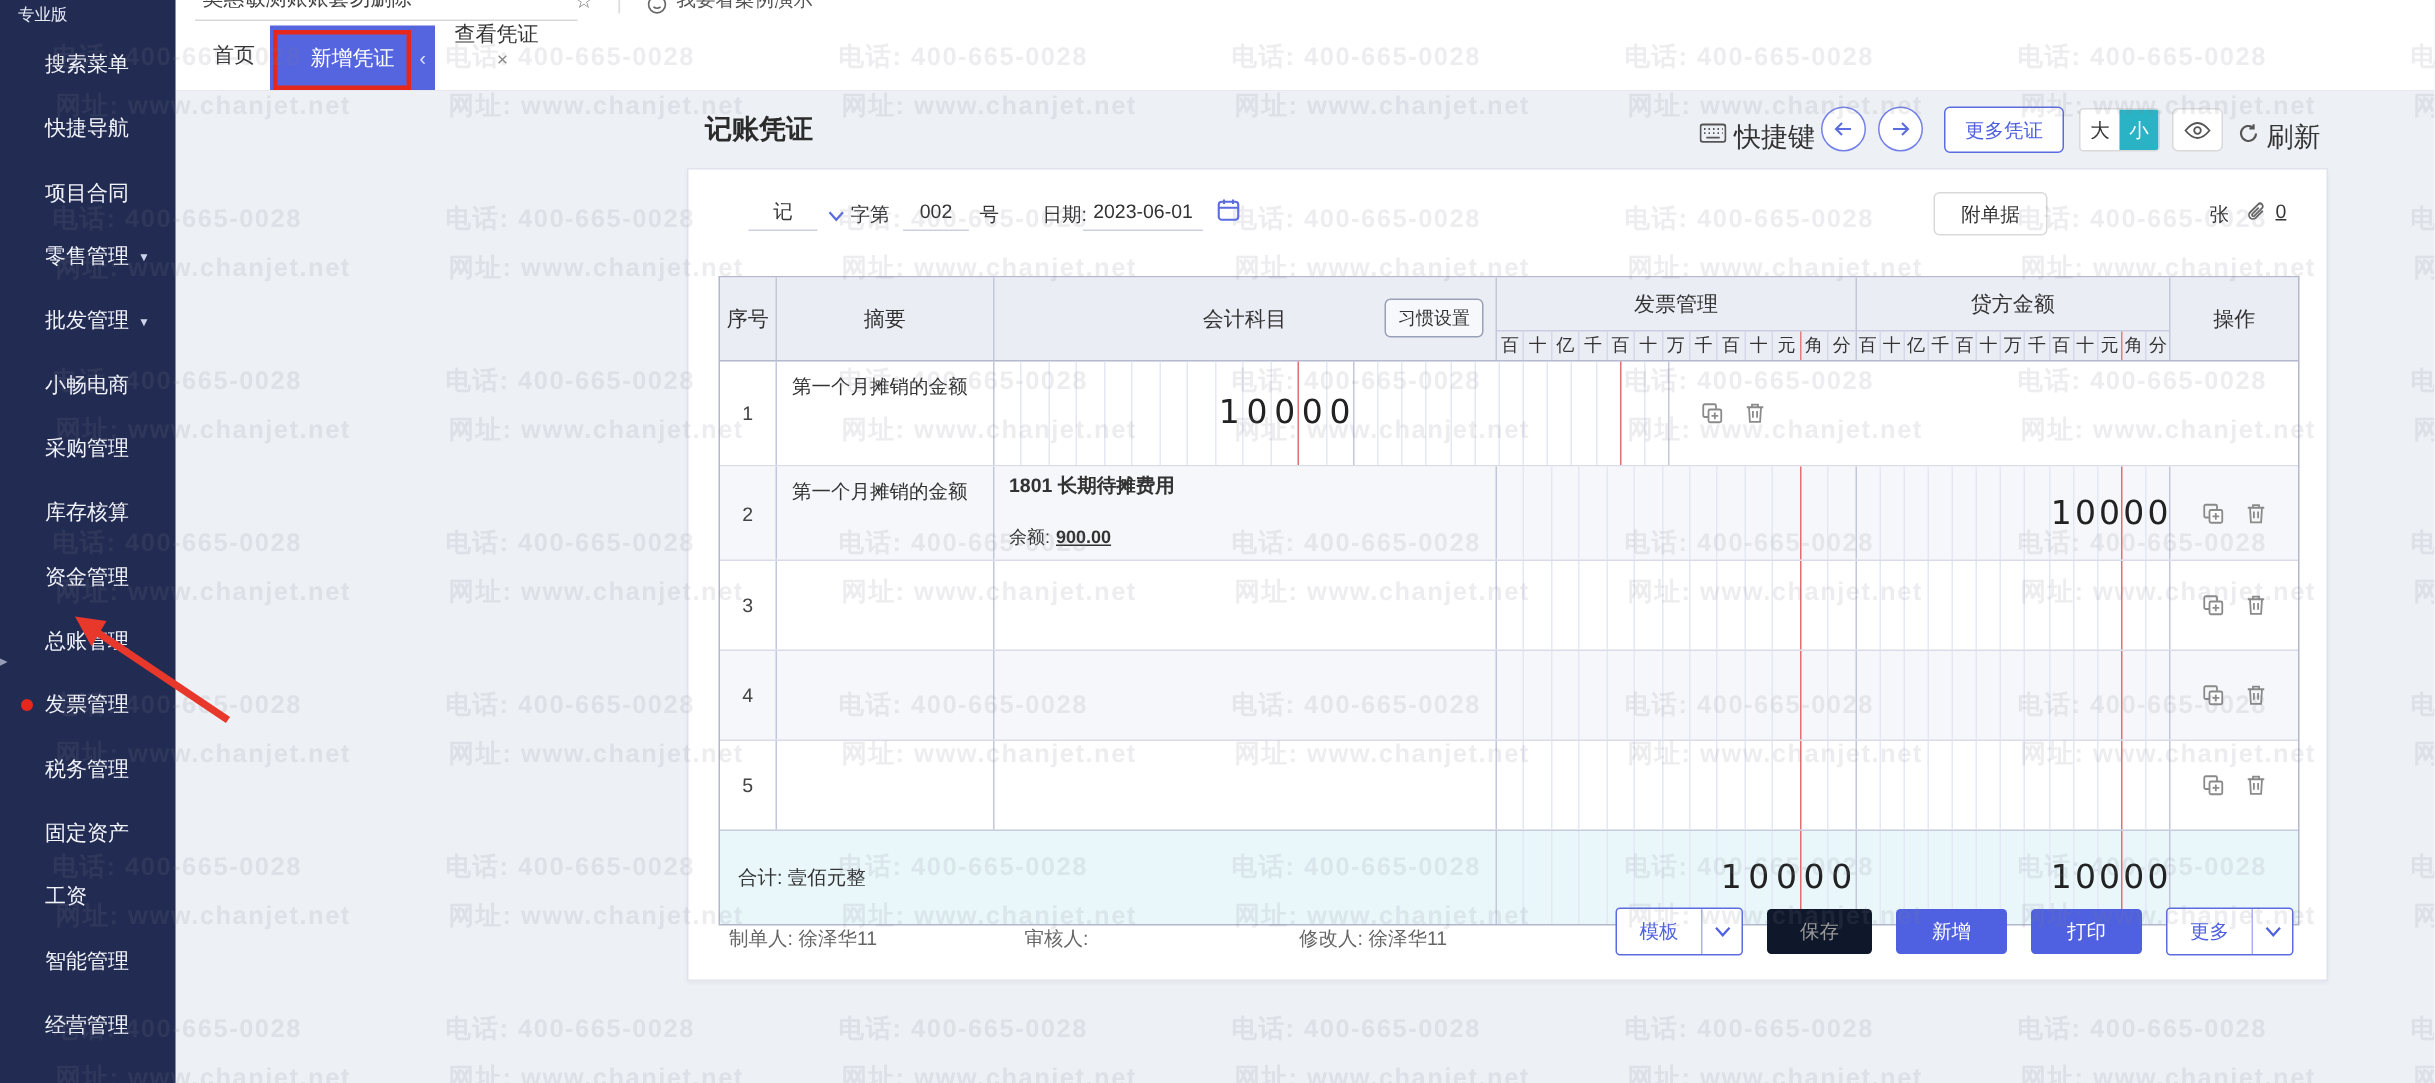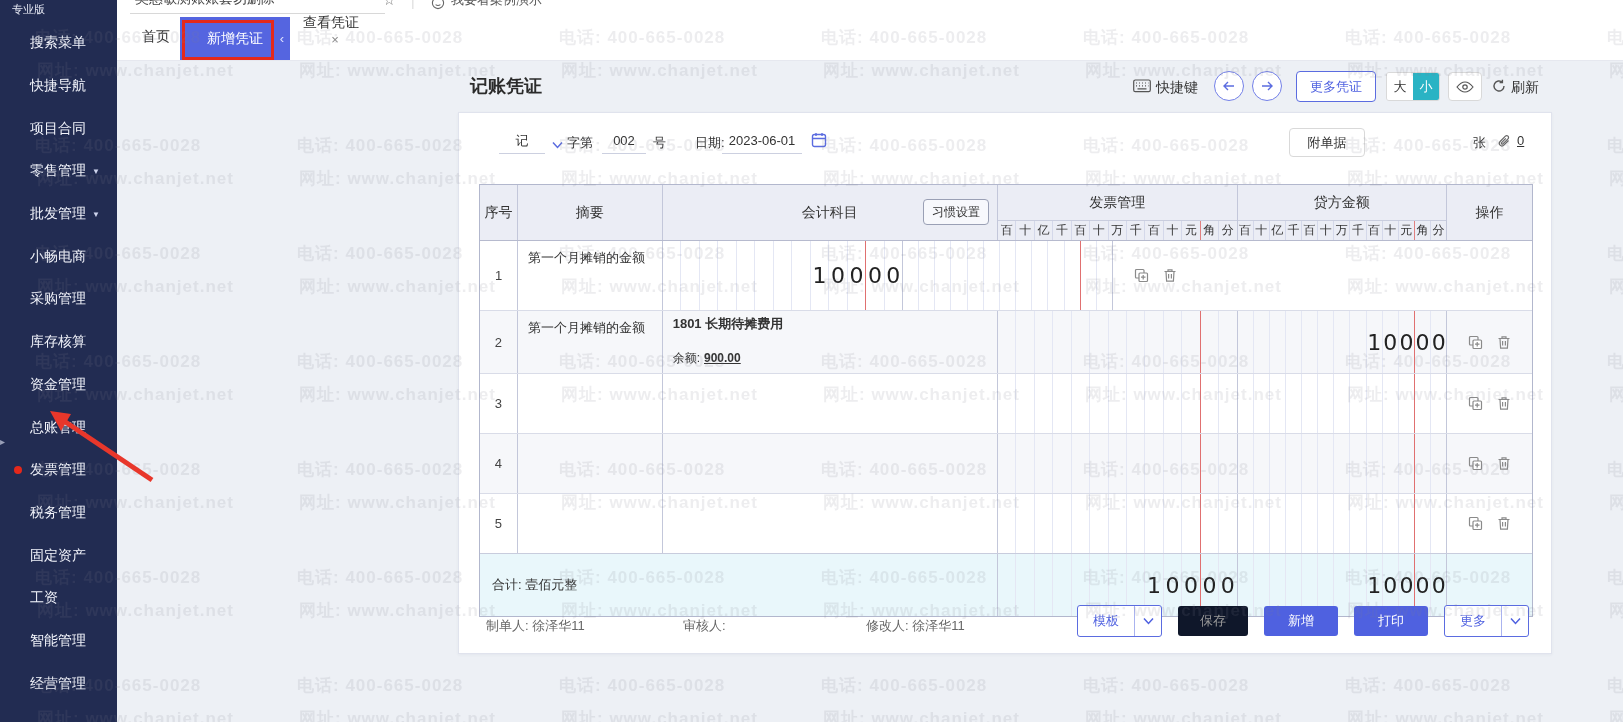--- a/index.html
+++ b/index.html
@@ -31,21 +31,21 @@
   .tab{position:absolute;top:0;height:46px;display:flex;align-items:center;font-size:14px;color:#333;cursor:pointer;}
   #tab-home{left:15px;padding:0 10px;}
   #tab-active{left:63px;width:110px;top:3px;height:43px;background:#5565e0;color:#fff;justify-content:center;}
   #tab-active .suffix{position:absolute;right:6px;color:#dfe3ff;font-size:13px;}
   #tab-secondary{left:178px;padding:0 8px;flex-direction:column;}
   #tab-secondary .close{margin-left:8px;color:#888;font-size:13px;}
   #tab-red-box{position:absolute;left:65px;top:6px;width:86px;height:34px;border:3px solid #e5281b;z-index:95;pointer-events:none;}
 
   
   #page-title{left:470px;top:74px;font-size:18px;font-weight:600;color:#2b2b2b;z-index:2;}
-  .hdr-text{font-size:14px;color:#333;}
+  .hdr-text{font-size:18px;color:#333;}
   #shortcut-wrap{left:1133px;top:79px;display:flex;align-items:center;gap:5px;z-index:2;cursor:pointer;}
   .circle-btn{width:28px;height:28px;border:1px solid #7380e8;border-radius:50%;background:#fff;
               display:flex;align-items:center;justify-content:center;z-index:2;cursor:pointer;}
   #prev-btn{left:1214px;top:71px;} #next-btn{left:1252px;top:71px;}
   #more-vouchers-btn{left:1296px;top:71px;width:78px;height:29px;border:1px solid #5b6ce0;border-radius:4px;
        background:#fff;color:#4f61e0;font-size:13px;display:flex;align-items:center;justify-content:center;z-index:2;cursor:pointer;}
   #size-toggle{left:1386px;top:72px;display:flex;border:1px solid #d9d9d9;border-radius:3px;overflow:hidden;z-index:2;}
   #size-toggle .opt{width:26px;height:27px;display:flex;align-items:center;justify-content:center;font-size:13px;cursor:pointer;}
   #size-large{background:#fff;color:#333;}
   #size-small{background:#2ab3c4;color:#fff;}

